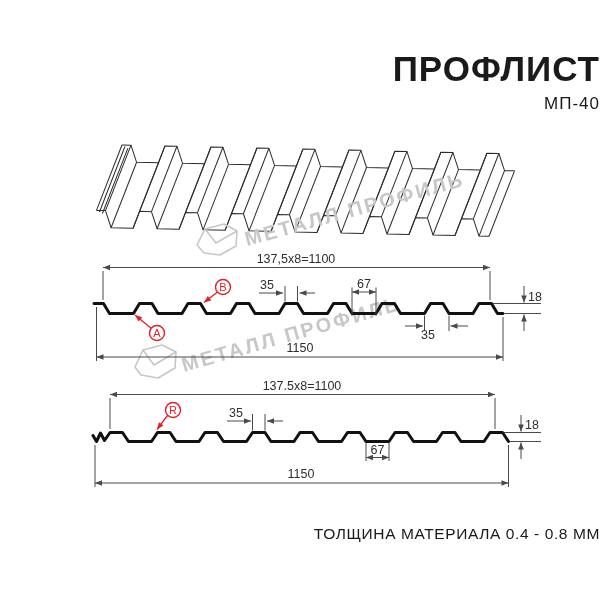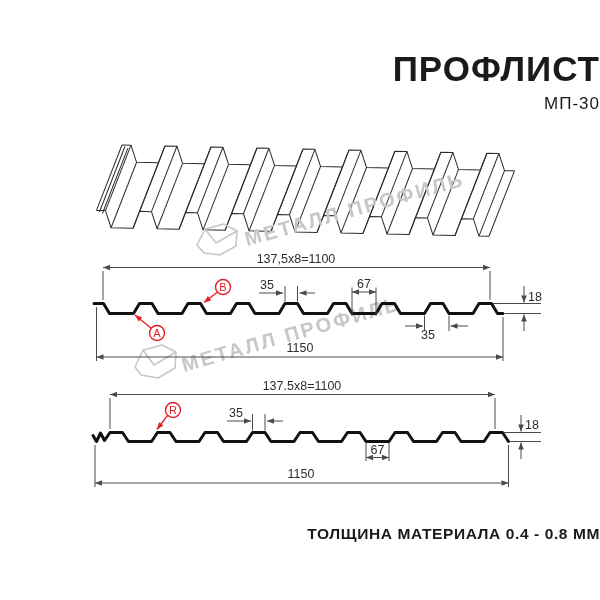--- a/index.html
+++ b/index.html
@@ -1,39 +1,39 @@
 <!DOCTYPE html>
 <html><head>
 <meta charset="utf-8">
 <style>
   html,body{margin:0;padding:0}
   body{width:600px;height:600px;background:#ffffff;position:relative;overflow:hidden;
        font-family:"Liberation Sans",sans-serif}
   .abs{position:absolute;left:0;right:0;text-align:right}
   .title{top:49px;font-size:35px;font-weight:700;letter-spacing:1px;color:#1a1a1a}
   .subtitle{top:94px;font-size:17px;font-weight:400;letter-spacing:1px;color:#1a1a1a}
-  .footer{top:525px;font-size:15.5px;font-weight:700;letter-spacing:.6px;color:#1a1a1a}
+  .footer{top:525px;font-size:15.5px;font-weight:400;letter-spacing:.6px;color:#1a1a1a}
   svg{position:absolute;top:0;left:0}
   svg text{font-family:"Liberation Sans",sans-serif}
   .shl{fill:none;stroke:#2b2b2b;stroke-width:1;stroke-linejoin:round}
   .prf{fill:none;stroke:#111111;stroke-width:3;stroke-linejoin:round;stroke-linecap:round}
   .dln{stroke:#4a4a4a;stroke-width:1;fill:none}
   .rln{stroke:#e31e24;stroke-width:1.3;fill:none}
   .rc{fill:#ffffff;stroke:#e31e24;stroke-width:1.4}
   .rl{fill:#e31e24;font-size:11px;text-anchor:middle}
   .dtx{fill:#2e2e2e;font-size:12.5px}
   .mid{text-anchor:middle}
   .wmt{fill:#c7c7c7;font-weight:700;font-size:20px;letter-spacing:2.5px}
   .wml{fill:none;stroke:#c7c7c7;stroke-width:1.6;stroke-linejoin:round}
 </style>
 </head>
 <body>
 
 <div class="abs title">ПРОФЛИСТ</div>
-<div class="abs subtitle">МП-30</div>
+<div class="abs subtitle">МП-40</div>
 
 <svg width="600" height="600" viewBox="0 0 600 600">
   <defs>
     <marker id="arw" viewBox="0 0 10 10" refX="10" refY="5" markerWidth="9" markerHeight="7" markerUnits="userSpaceOnUse" orient="auto-start-reverse">
       <path d="M0,1 L10,5 L0,9 Z" fill="#4a4a4a"></path>
     </marker>
     <marker id="arwR" viewBox="0 0 10 10" refX="10" refY="5" markerWidth="8" markerHeight="7" markerUnits="userSpaceOnUse" orient="auto-start-reverse">
       <path d="M0,1 L10,5 L0,9 Z" fill="#e31e24"></path>
     </marker>
   </defs>

